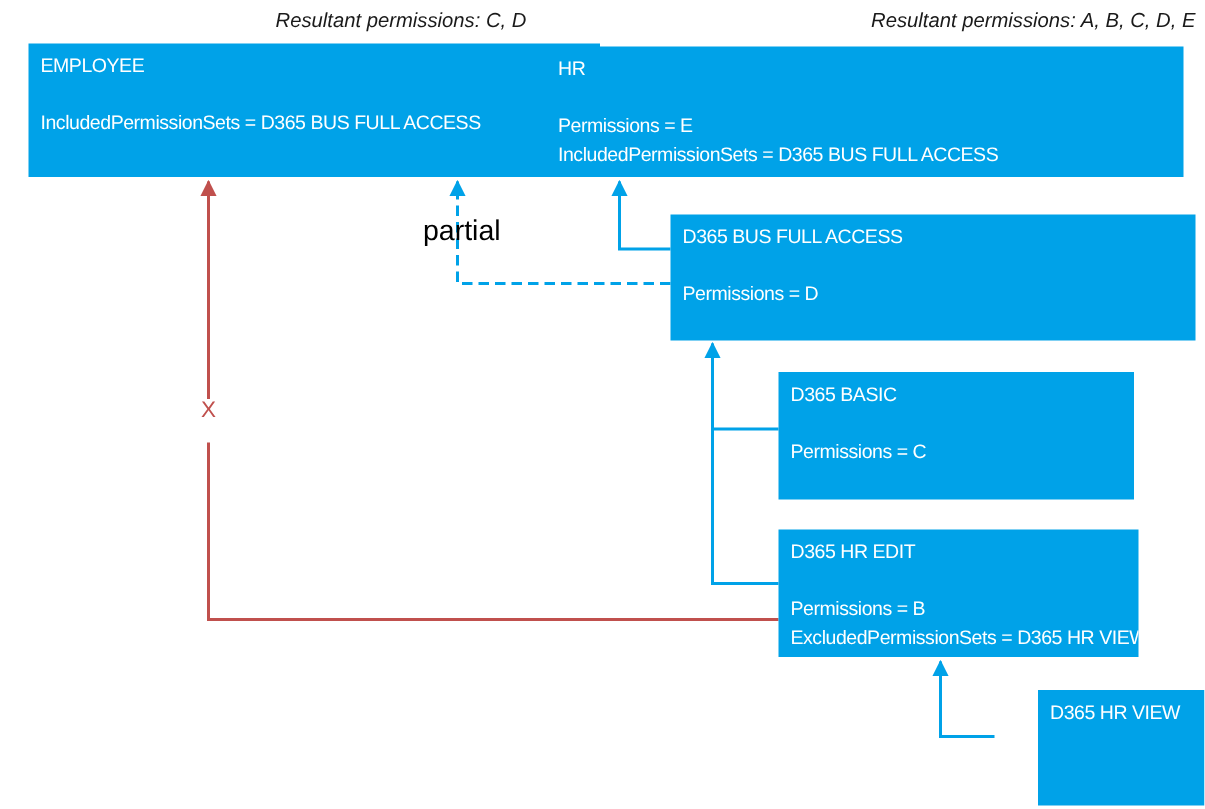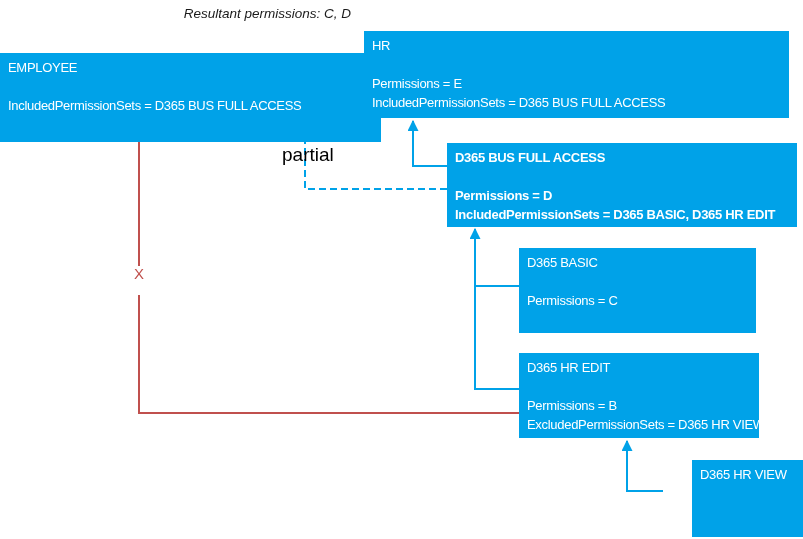--- a/index.html
+++ b/index.html
@@ -46,20 +46,21 @@
     white-space:nowrap;
   }
   svg.connectors{position:absolute;left:0;top:0;}
 </style>
 </head>
 <body>
 
 <div id="canvas">
 
   <div class="diagram-title" style="left:12px;top:6px;width:339px;">Resultant permissions: C, D</div>
+  <div class="diagram-title" style="left:372px;top:6px;width:425px;">Resultant permissions: A, B, C, D, E</div>
 
   <svg class="connectors" width="803" height="539" viewBox="0 0 803 539">
     <defs>
       <marker id="arrBlue" viewBox="0 0 10 10" refX="9" refY="5" markerWidth="11" markerHeight="11" orient="auto" markerUnits="userSpaceOnUse">
         <path d="M0,0 L10,5 L0,10 z" fill="#00A2E8"></path>
       </marker>
       <marker id="arrRed" viewBox="0 0 10 10" refX="9" refY="5" markerWidth="11" markerHeight="11" orient="auto" markerUnits="userSpaceOnUse">
         <path d="M0,0 L10,5 L0,10 z" fill="#C0504D"></path>
       </marker>
     </defs>
@@ -74,35 +75,34 @@
 
     <path d="M663,491 H627 V441" fill="none" stroke="#00A2E8" stroke-width="2" marker-end="url(#arrBlue)"></path>
 
     <path d="M519,413 H139 V295" fill="none" stroke="#C0504D" stroke-width="2"></path>
     <path d="M139,266 V121" fill="none" stroke="#C0504D" stroke-width="2" marker-end="url(#arrRed)"></path>
   </svg>
 
   <div class="conn-label" style="left:282px;top:144px;">partial</div>
   <div class="exclude-label" style="left:130px;top:265px;">X</div>
 
-  <div class="pbox" style="left:0;top:29px;width:381px;height:89px;margin-top:24px;">
+  <div class="pbox" style="left:19px;top:29px;width:381px;height:89px;">
     <div class="box-name">EMPLOYEE</div>
     <div>IncludedPermissionSets = D365 BUS FULL ACCESS</div>
   </div>
 
   <div class="pbox" style="left:364px;top:31px;width:425px;height:87px;">
     <div class="box-name">HR</div>
     <div>Permissions = E</div>
     <div>IncludedPermissionSets = D365 BUS FULL ACCESS</div>
   </div>
 
-  <div class="pbox" style="left:447px;top:143px;width:350px;height:84px;font-weight:bold;">
+  <div class="pbox" style="left:447px;top:143px;width:350px;height:84px;">
     <div class="box-name">D365 BUS FULL ACCESS</div>
     <div>Permissions = D</div>
-    <div>IncludedPermissionSets = D365 BASIC, D365 HR EDIT</div>
   </div>
 
   <div class="pbox" style="left:519px;top:248px;width:237px;height:85px;">
     <div class="box-name">D365 BASIC</div>
     <div>Permissions = C</div>
   </div>
 
   <div class="pbox" style="left:519px;top:353px;width:240px;height:85px;">
     <div class="box-name">D365 HR EDIT</div>
     <div>Permissions = B</div>

